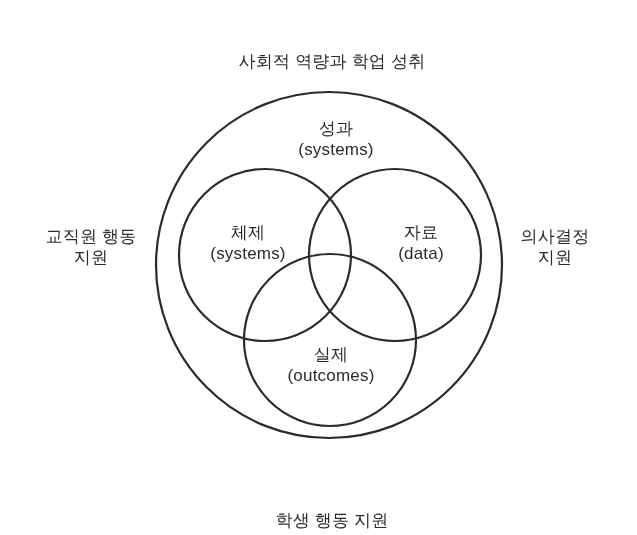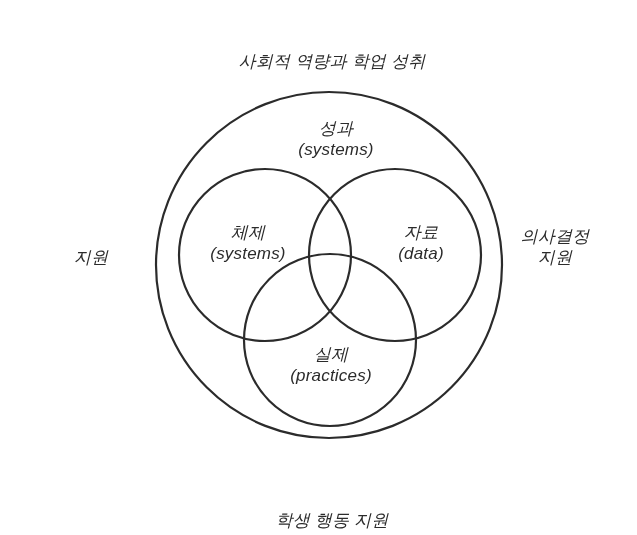--- a/index.html
+++ b/index.html
@@ -11,21 +11,20 @@
   html, body {
     width: 637px; height: 535px;
     background: var(--background);
     font-family: "Liberation Sans", "DejaVu Sans", sans-serif;
   }
   .canvas {
     position: relative;
     width: 637px; height: 535px;
     background: var(--background);
     overflow: hidden;
-    font-style: italic;
   }
   .venn-svg {
     position: absolute;
     left: 0; top: 0;
   }
   .venn-svg circle {
     fill: none;
     stroke: var(--stroke);
     stroke-width: 2.2;
   }
@@ -76,25 +75,25 @@
     <span class="en">(systems)</span>
   </div>
 
   <div class="label data-label">
     <span class="ko">자료</span><br>
     <span class="en">(data)</span>
   </div>
 
   <div class="label practices-label">
     <span class="ko">실제</span><br>
-    <span class="en">(practices)</span>
+    <span class="en">(outcomes)</span>
   </div>
 
   <div class="label left-label">
-    <br>
+    <span>교직원 행동</span><br>
     <span>지원</span>
   </div>
 
   <div class="label right-label">
     <span>의사결정</span><br>
     <span>지원</span>
   </div>
 
   <div class="label bottom-label">
     <span>학생 행동 지원</span>

